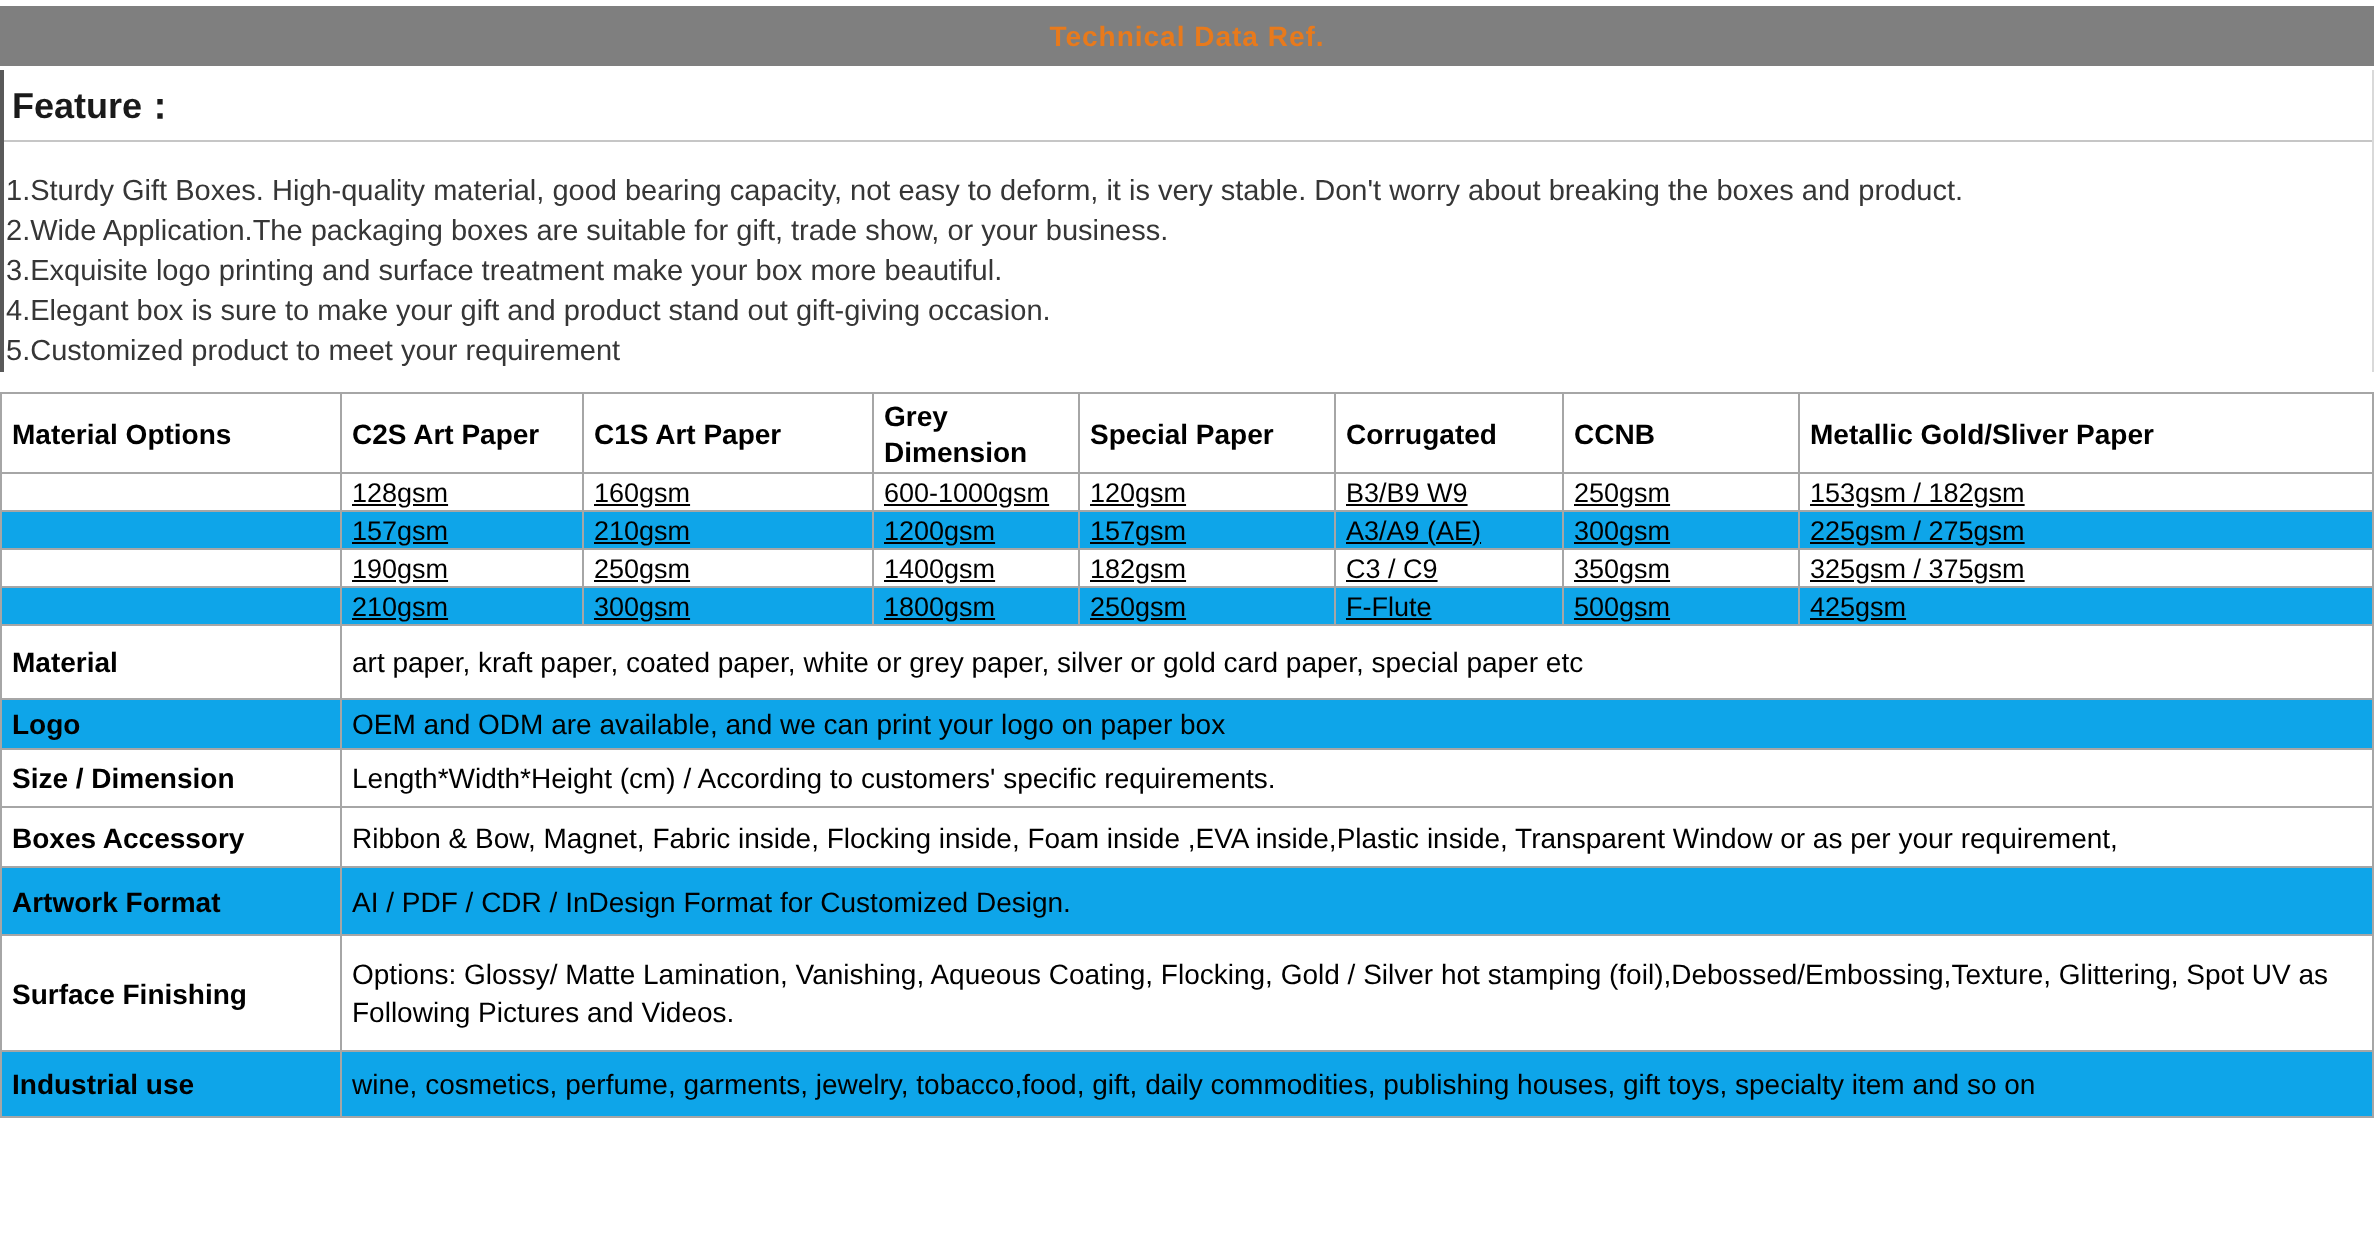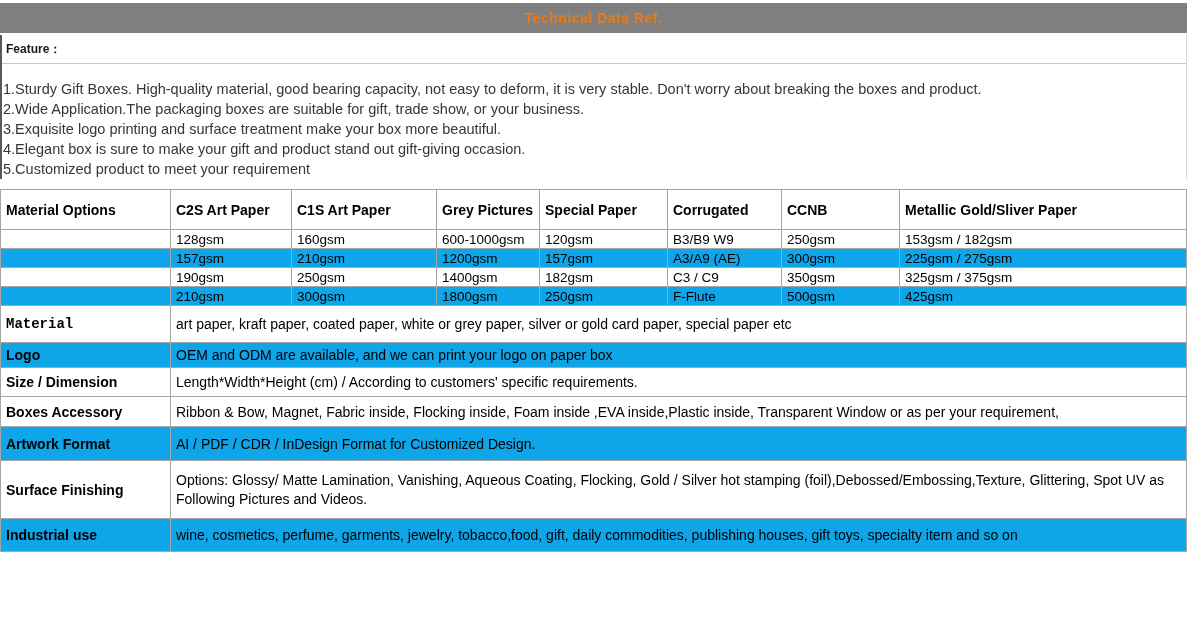--- a/index.html
+++ b/index.html
@@ -20,21 +20,21 @@
     color: #e87a1c; font-weight: bold; font-size: 14px; letter-spacing: 0.5px;
   }
 
   
   .feature-section {
     margin-top: 2px;
     border-left: 2px solid #595959;
     border-right: 1px solid #d9d9d9;
   }
   .feature-heading {
-    font-size: 12px; font-weight: bold; color: #1a1a1a;
+    font-size: 18px; font-weight: bold; color: #1a1a1a;
     padding: 6px 4px 5px 4px;
     border-bottom: 1px solid #c6c6c6;
   }
   .feature-list {
     padding: 15px 4px 0 1px;
     font-size: 14.5px; line-height: 20px; color: #363636;
   }
 
   
   table.spec {
@@ -54,35 +54,35 @@
     border: 1px solid #a6a6a6;
     padding: 1px 5px;
     vertical-align: middle;
     text-align: left;
     overflow: hidden;
   }
   table.spec th {
     font-size: 14px; font-weight: bold; height: 40px; background: #fff;
     line-height: 18px;
   }
-  tr.grid-row td { height: 19px; }
+  tr.grid-row td { height: 19px; text-decoration: underline; }
   tr.alt td { background: #0ea5e9; }
   td.label { font-weight: bold; font-size: 14px; }
   td.value { font-size: 14px; }
   tr.h-material td { height: 37px; }
   tr.h-logo td { height: 25px; }
   tr.h-size td { height: 29px; }
   tr.h-color td { height: 30px; }
   tr.h-boxes td { height: 30px; }
   tr.h-artwork td { height: 34px; }
   tr.h-surface td { height: 58px; }
   tr.h-surface td.value { line-height: 19px; }
   tr.h-industrial td { height: 33px; }
   tr.h-sample td { height: 35px; }
-  td.orange-left { border-left: 2px solid #e0a146; font-family: Liberation Mono, monospace; }
+  td.orange-left { border-left: 2px solid #e0a146; }
 </style>
 </head>
 <body>
 
 <div class="page">
 
   <div class="title-bar">
     <span class="title-text">Technical Data Ref.</span>
   </div>
 
@@ -106,21 +106,21 @@
       <col class="c4">
         <col class="c5">
         <col class="c6">
         <col class="c7">
     </colgroup>
     <tbody>
       <tr class="header-row">
         <th>Material Options</th>
         <th>C2S Art Paper</th>
         <th>C1S Art Paper</th>
-        <th>Grey Pictures</th>
+        <th>Grey Dimension</th>
         <th>Special Paper</th>
         <th>Corrugated</th>
         <th>CCNB</th>
         <th>Metallic Gold/Sliver Paper</th>
       </tr>
 
       <tr class="grid-row">
         <td></td>
         <td>128gsm</td>
         <td>160gsm</td>

